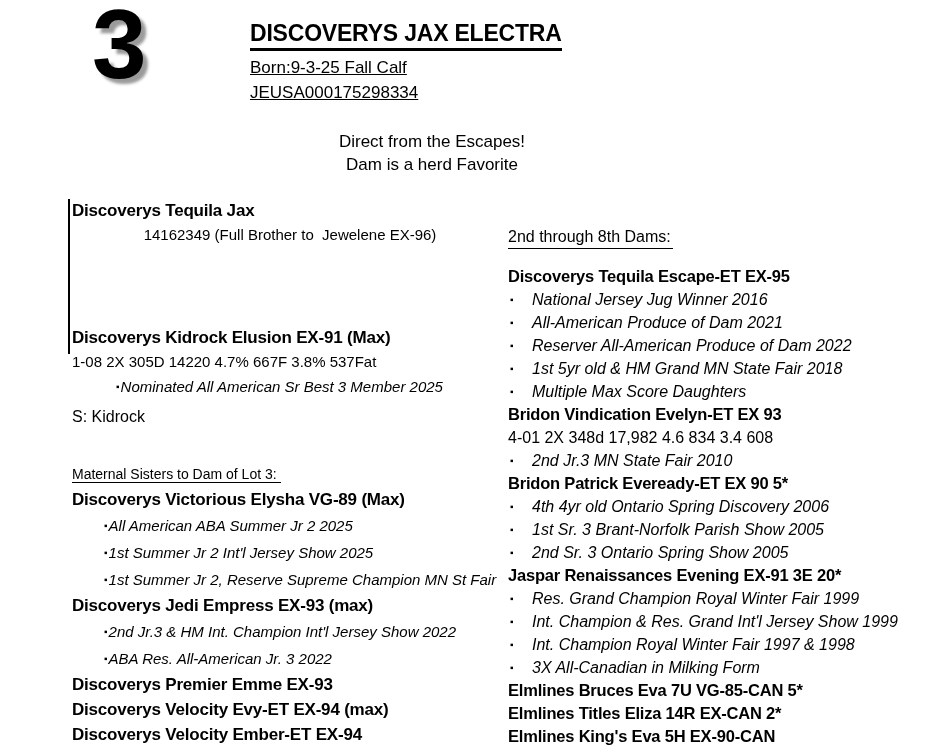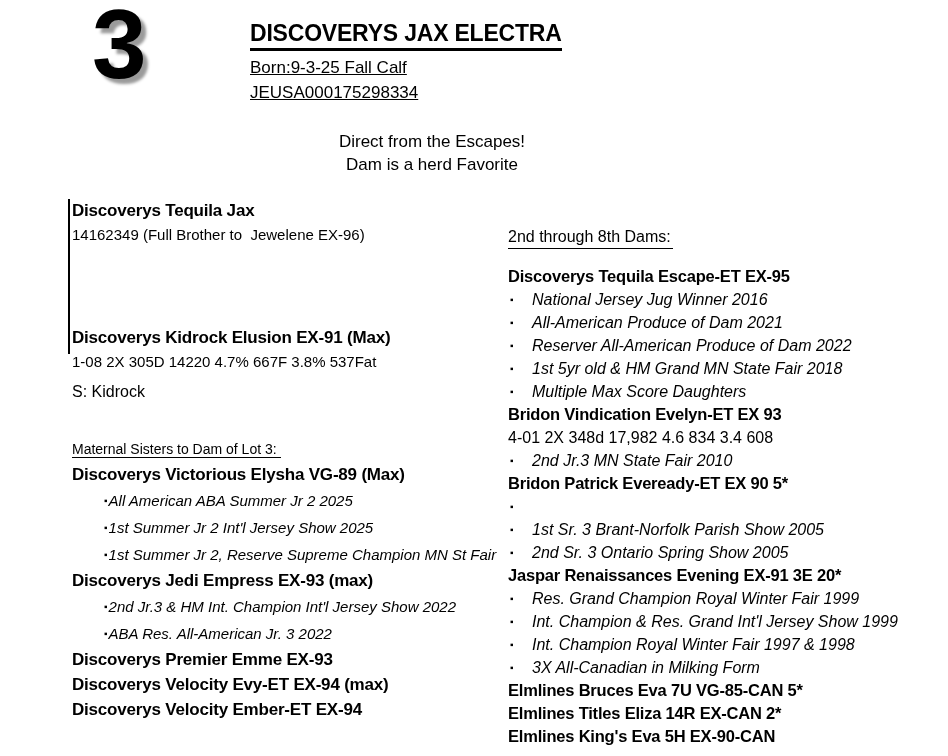--- a/index.html
+++ b/index.html
@@ -25,21 +25,21 @@
   .tagline{
     position:absolute;left:222px;top:130px;width:420px;text-align:center;
     font-size:17px;line-height:23px;
   }
   
   .vline{position:absolute;left:68px;top:199px;width:2px;height:155px;background:#000;}
   
   .left-col{position:absolute;left:72px;top:198px;width:436px;}
   .lname{font-size:17px;font-weight:bold;line-height:25px;letter-spacing:-0.2px;}
   .lplain{font-size:15px;line-height:24px;}
-  .pre{white-space:pre-wrap;}
+  .pre{white-space:pre-wrap;text-align:center;}
   .lbullet{font-size:15px;line-height:27px;padding-left:32px;}
   .lbullet .bchar{font-size:10px;vertical-align:2px;padding-right:1px;}
   .lbullet .btext{font-style:italic;}
   .lbullet.deep{padding-left:44px;line-height:25px;}
   .sire-note{font-size:16px;line-height:24px;margin-top:6px;}
   .sisters-heading{
     display:inline-block;font-size:14px;line-height:16px;
     border-bottom:1px solid #000;padding-right:4px;margin-top:37px;
   }
   .mt-gap{margin-top:78px;}
@@ -75,20 +75,21 @@
   </div>
 
   <div class="vline"></div>
 
   <div class="left-col">
     <div class="lname">Discoverys Tequila Jax</div>
     <div class="lplain pre">14162349 (Full Brother to  Jewelene EX-96)</div>
 
     <div class="lname mt-gap">Discoverys Kidrock Elusion EX-91 (Max)</div>
     <div class="lplain">1-08 2X 305D 14220 4.7% 667F 3.8% 537Fat</div>
+    <div class="lbullet deep"><span class="bchar">▪</span><span class="btext">Nominated All American Sr Best 3 Member 2025</span></div>
     <div class="sire-note">S: Kidrock</div>
 
     <div><span class="sisters-heading">Maternal Sisters to Dam of Lot 3: </span></div>
 
     <div class="lname sis-name">Discoverys Victorious Elysha VG-89 (Max)</div>
     <div class="lbullet"><span class="bchar">▪</span><span class="btext">All American ABA Summer Jr 2 2025</span></div>
     <div class="lbullet"><span class="bchar">▪</span><span class="btext">1st Summer Jr 2 Int'l Jersey Show 2025</span></div>
     <div class="lbullet"><span class="bchar">▪</span><span class="btext">1st Summer Jr 2, Reserve Supreme Champion MN St Fair</span></div>
 
     <div class="lname">Discoverys Jedi Empress EX-93 (max)</div>
@@ -129,20 +130,21 @@
     <div class="rname">Bridon Vindication Evelyn-ET EX 93</div>
     <div class="rrecord">4-01 2X 348d 17,982 4.6 834 3.4 608</div>
     <div class="rbullet">
         <span class="bchar">▪</span>
         <span class="btext">2nd Jr.3 MN State Fair 2010</span>
       </div>
 
     <div class="rname">Bridon Patrick Eveready-ET EX 90 5*</div>
     <div class="rbullet">
         <span class="bchar">▪</span>
+        <span class="btext">4th 4yr old Ontario Spring Discovery 2006</span>
       </div>
     <div class="rbullet">
         <span class="bchar">▪</span>
         <span class="btext">1st Sr. 3 Brant-Norfolk Parish Show 2005</span>
       </div>
     <div class="rbullet">
         <span class="bchar">▪</span>
         <span class="btext">2nd Sr. 3 Ontario Spring Show 2005</span>
       </div>
 

